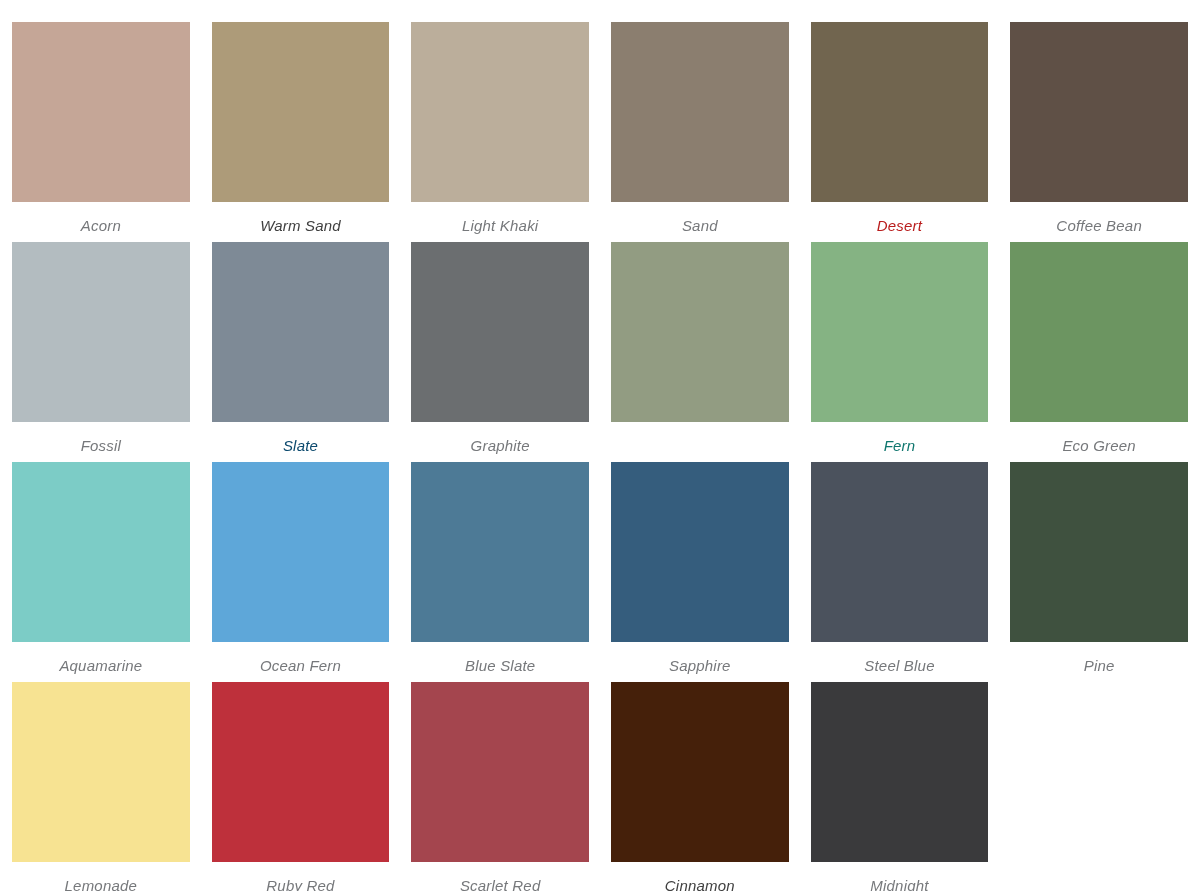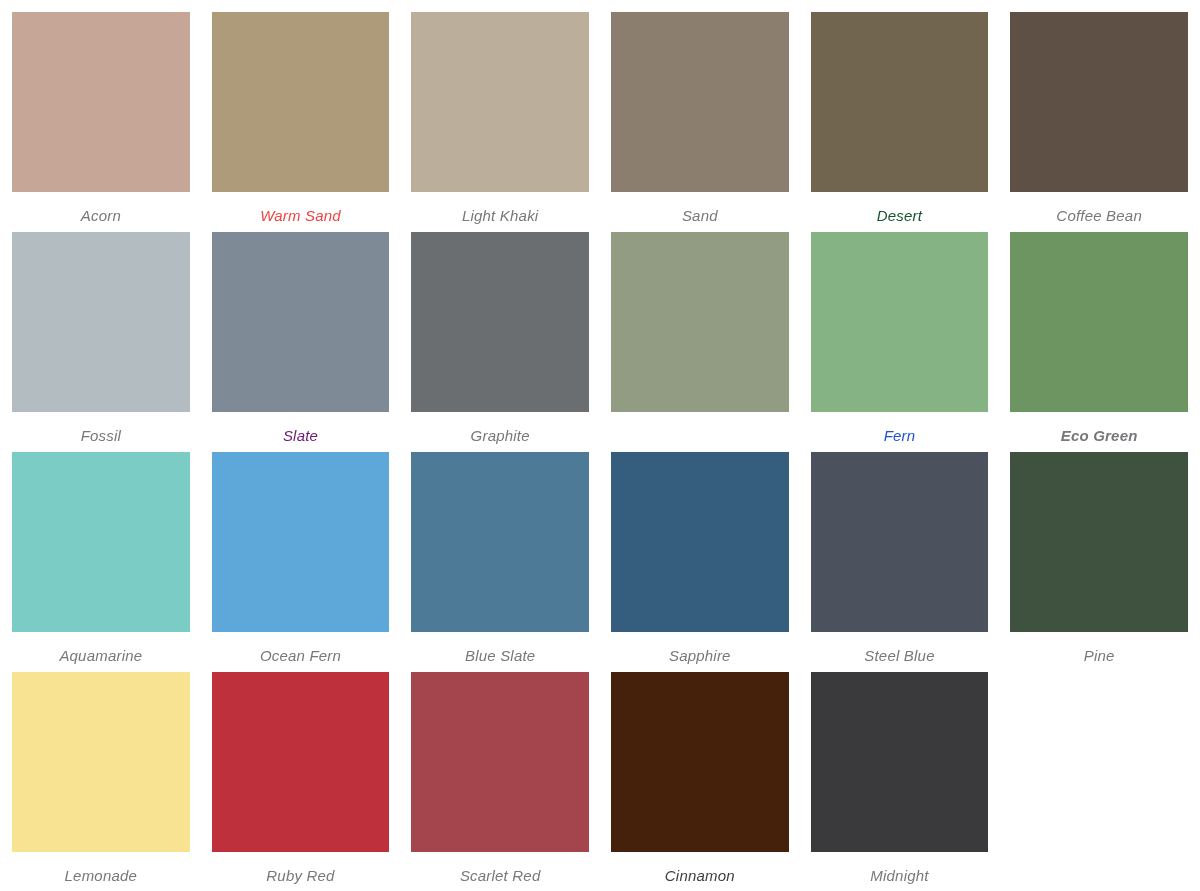--- a/index.html
+++ b/index.html
@@ -16,20 +16,21 @@
   #palette-grid {
     width: 1200px;
     height: 829px;
     display: grid;
     grid-template-columns: repeat(6, 1fr);
     grid-template-rows: repeat(4, 1fr);
     column-gap: 22px;
     row-gap: 0px;
     padding: 12px 12px 0 12px;
     align-content: start;
+    margin-top: 10px;
   }
 
   .swatch-cell {
     display: flex;
     flex-direction: column;
     align-items: stretch;
     justify-content: flex-start;
     height: 220px;
   }
 
@@ -56,60 +57,60 @@
 </head>
 <body>
 
 <div id="palette-grid" style="background: rgb(255, 255, 255);">
     <div class="swatch-cell">
       <div class="swatch-chip" style="background-color: rgb(197, 166, 151);"></div>
       <span class="swatch-label" style="color: rgb(118, 120, 123);">Acorn</span>
     </div>
     <div class="swatch-cell">
       <div class="swatch-chip" style="background-color: rgb(173, 155, 121);"></div>
-      <span class="swatch-label" style="color: #ef4444;">Warm Sand</span>
+      <span class="swatch-label" style="color: #404040;">Warm Sand</span>
     </div>
     <div class="swatch-cell">
       <div class="swatch-chip" style="background-color: rgb(187, 174, 155);"></div>
       <span class="swatch-label" style="color: rgb(118, 120, 123);">Light Khaki</span>
     </div>
     <div class="swatch-cell">
       <div class="swatch-chip" style="background-color: rgb(139, 126, 111);"></div>
       <span class="swatch-label" style="color: rgb(118, 120, 123);">Sand</span>
     </div>
     <div class="swatch-cell">
       <div class="swatch-chip" style="background-color: rgb(113, 101, 79);"></div>
-      <span class="swatch-label" style="color: #14532d;">Desert</span>
+      <span class="swatch-label" style="color: #b91c1c;">Desert</span>
     </div>
     <div class="swatch-cell">
       <div class="swatch-chip" style="background-color: rgb(95, 80, 70);"></div>
       <span class="swatch-label" style="color: rgb(118, 120, 123);">Coffee Bean</span>
     </div>
     <div class="swatch-cell">
       <div class="swatch-chip" style="background-color: rgb(179, 188, 192);"></div>
       <span class="swatch-label" style="color: rgb(118, 120, 123);">Fossil</span>
     </div>
     <div class="swatch-cell">
       <div class="swatch-chip" style="background-color: rgb(126, 138, 150);"></div>
-      <span class="swatch-label" style="color: #701a75;">Slate</span>
+      <span class="swatch-label" style="color: #0c4a6e;">Slate</span>
     </div>
     <div class="swatch-cell">
       <div class="swatch-chip" style="background-color: rgb(107, 110, 112);"></div>
       <span class="swatch-label" style="color: rgb(118, 120, 123);">Graphite</span>
     </div>
     <div class="swatch-cell">
       <div class="swatch-chip" style="background-color: rgb(146, 156, 130);"></div>
     </div>
     <div class="swatch-cell">
       <div class="swatch-chip" style="background-color: rgb(133, 179, 131);"></div>
-      <span class="swatch-label" style="color: #1d4ed8;">Fern</span>
+      <span class="swatch-label" style="color: #0f766e;">Fern</span>
     </div>
     <div class="swatch-cell">
       <div class="swatch-chip" style="background-color: rgb(108, 149, 97);"></div>
-      <span class="swatch-label" style="color: rgb(118, 120, 123); font-weight: bold;">Eco Green</span>
+      <span class="swatch-label" style="color: rgb(118, 120, 123);">Eco Green</span>
     </div>
     <div class="swatch-cell">
       <div class="swatch-chip" style="background-color: rgb(124, 204, 198);"></div>
       <span class="swatch-label" style="color: rgb(118, 120, 123);">Aquamarine</span>
     </div>
     <div class="swatch-cell">
       <div class="swatch-chip" style="background-color: rgb(94, 167, 217);"></div>
       <span class="swatch-label" style="color: rgb(118, 120, 123);">Ocean Fern</span>
     </div>
     <div class="swatch-cell">

